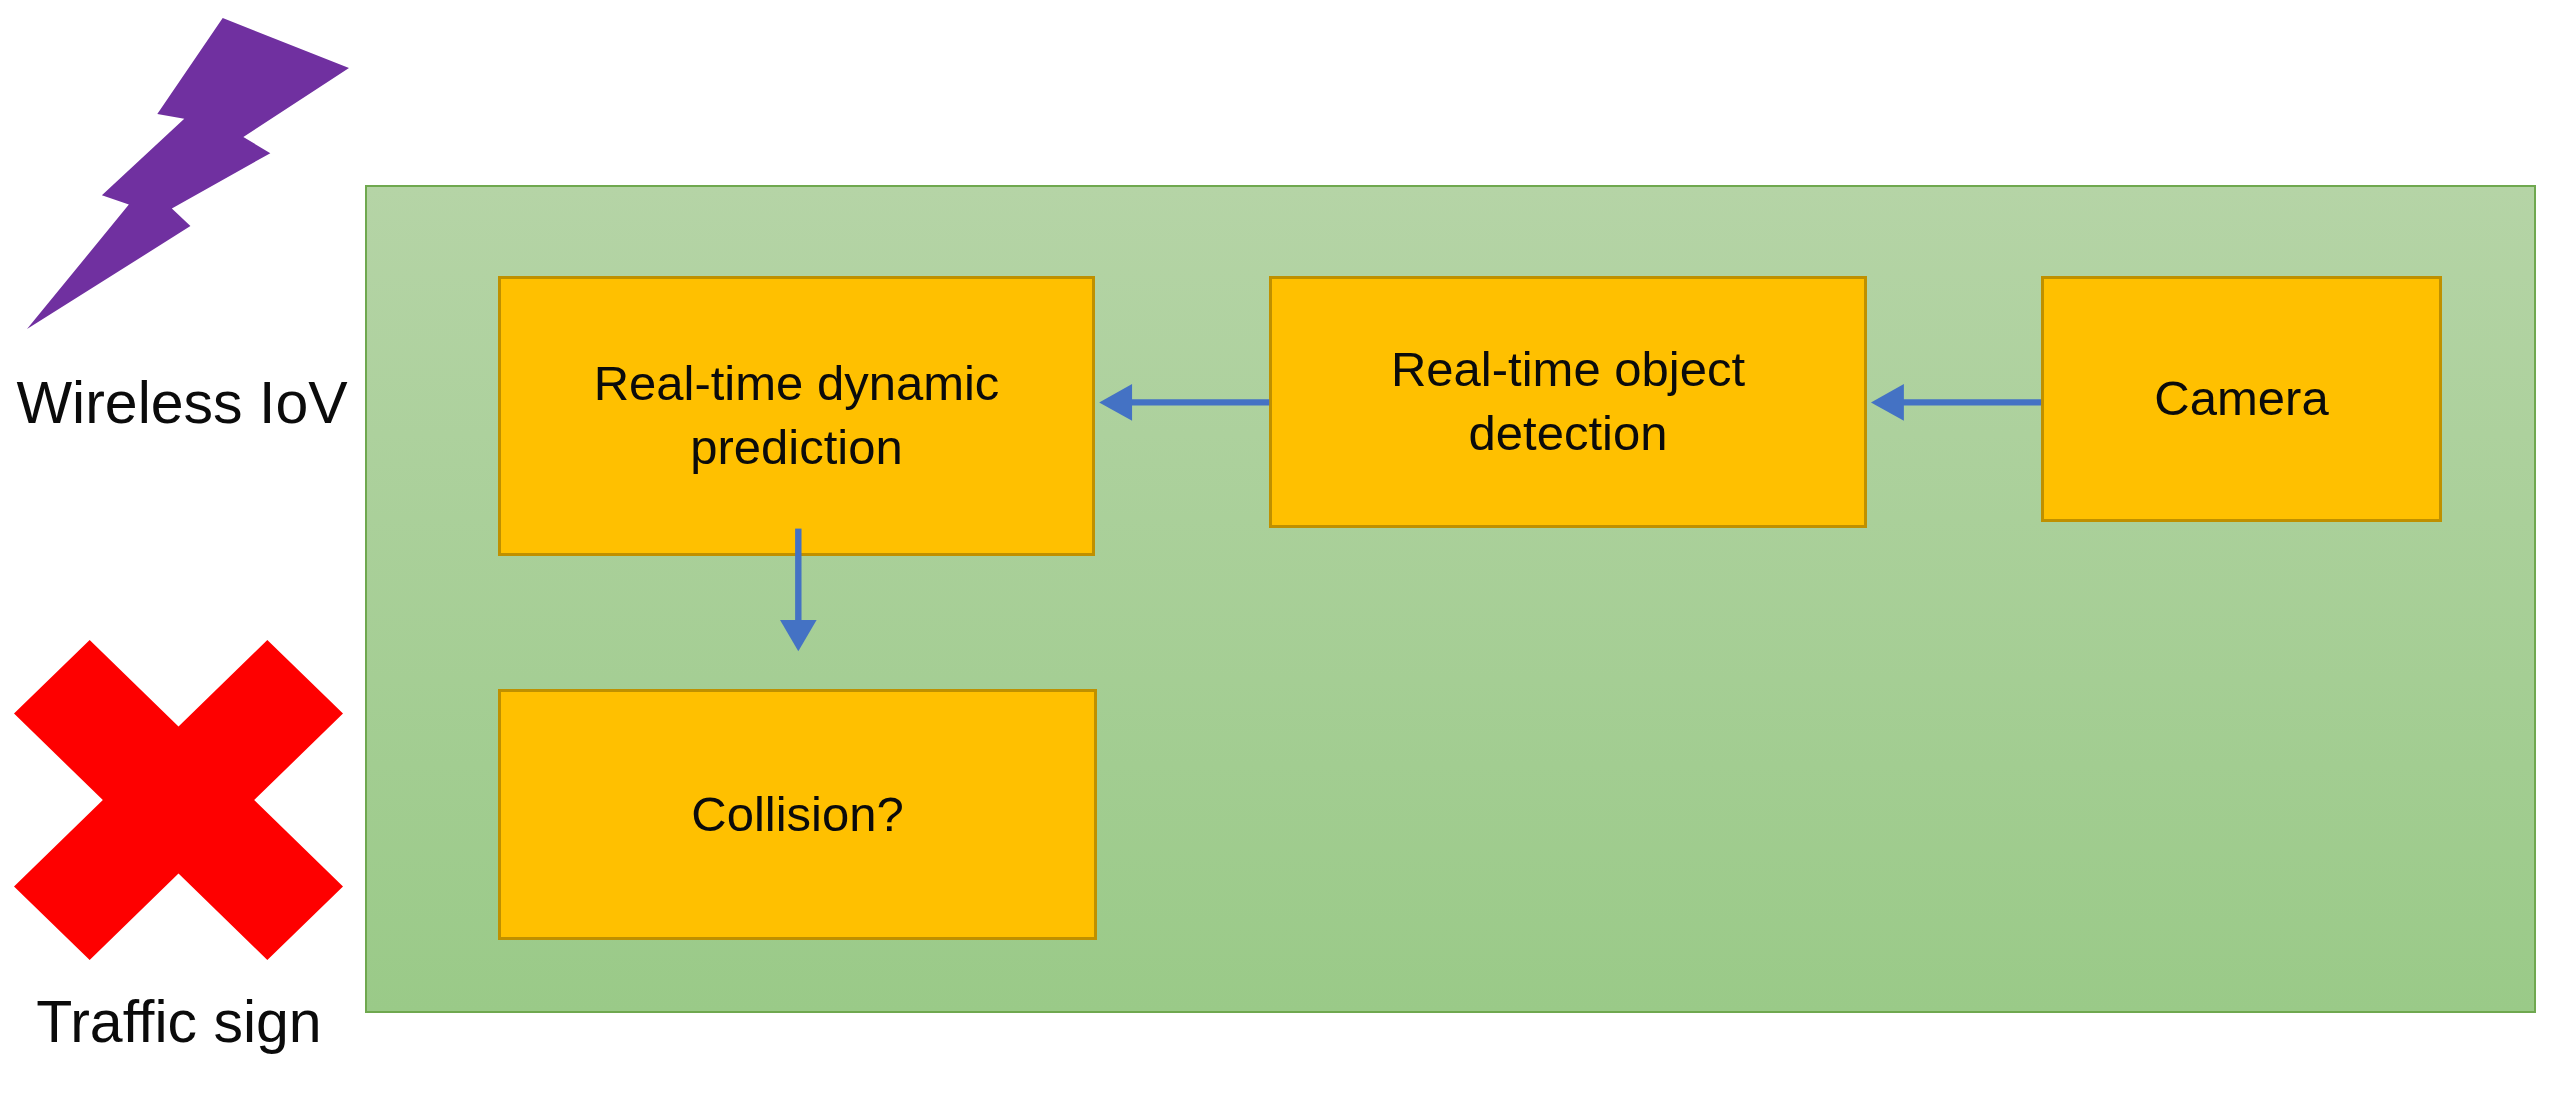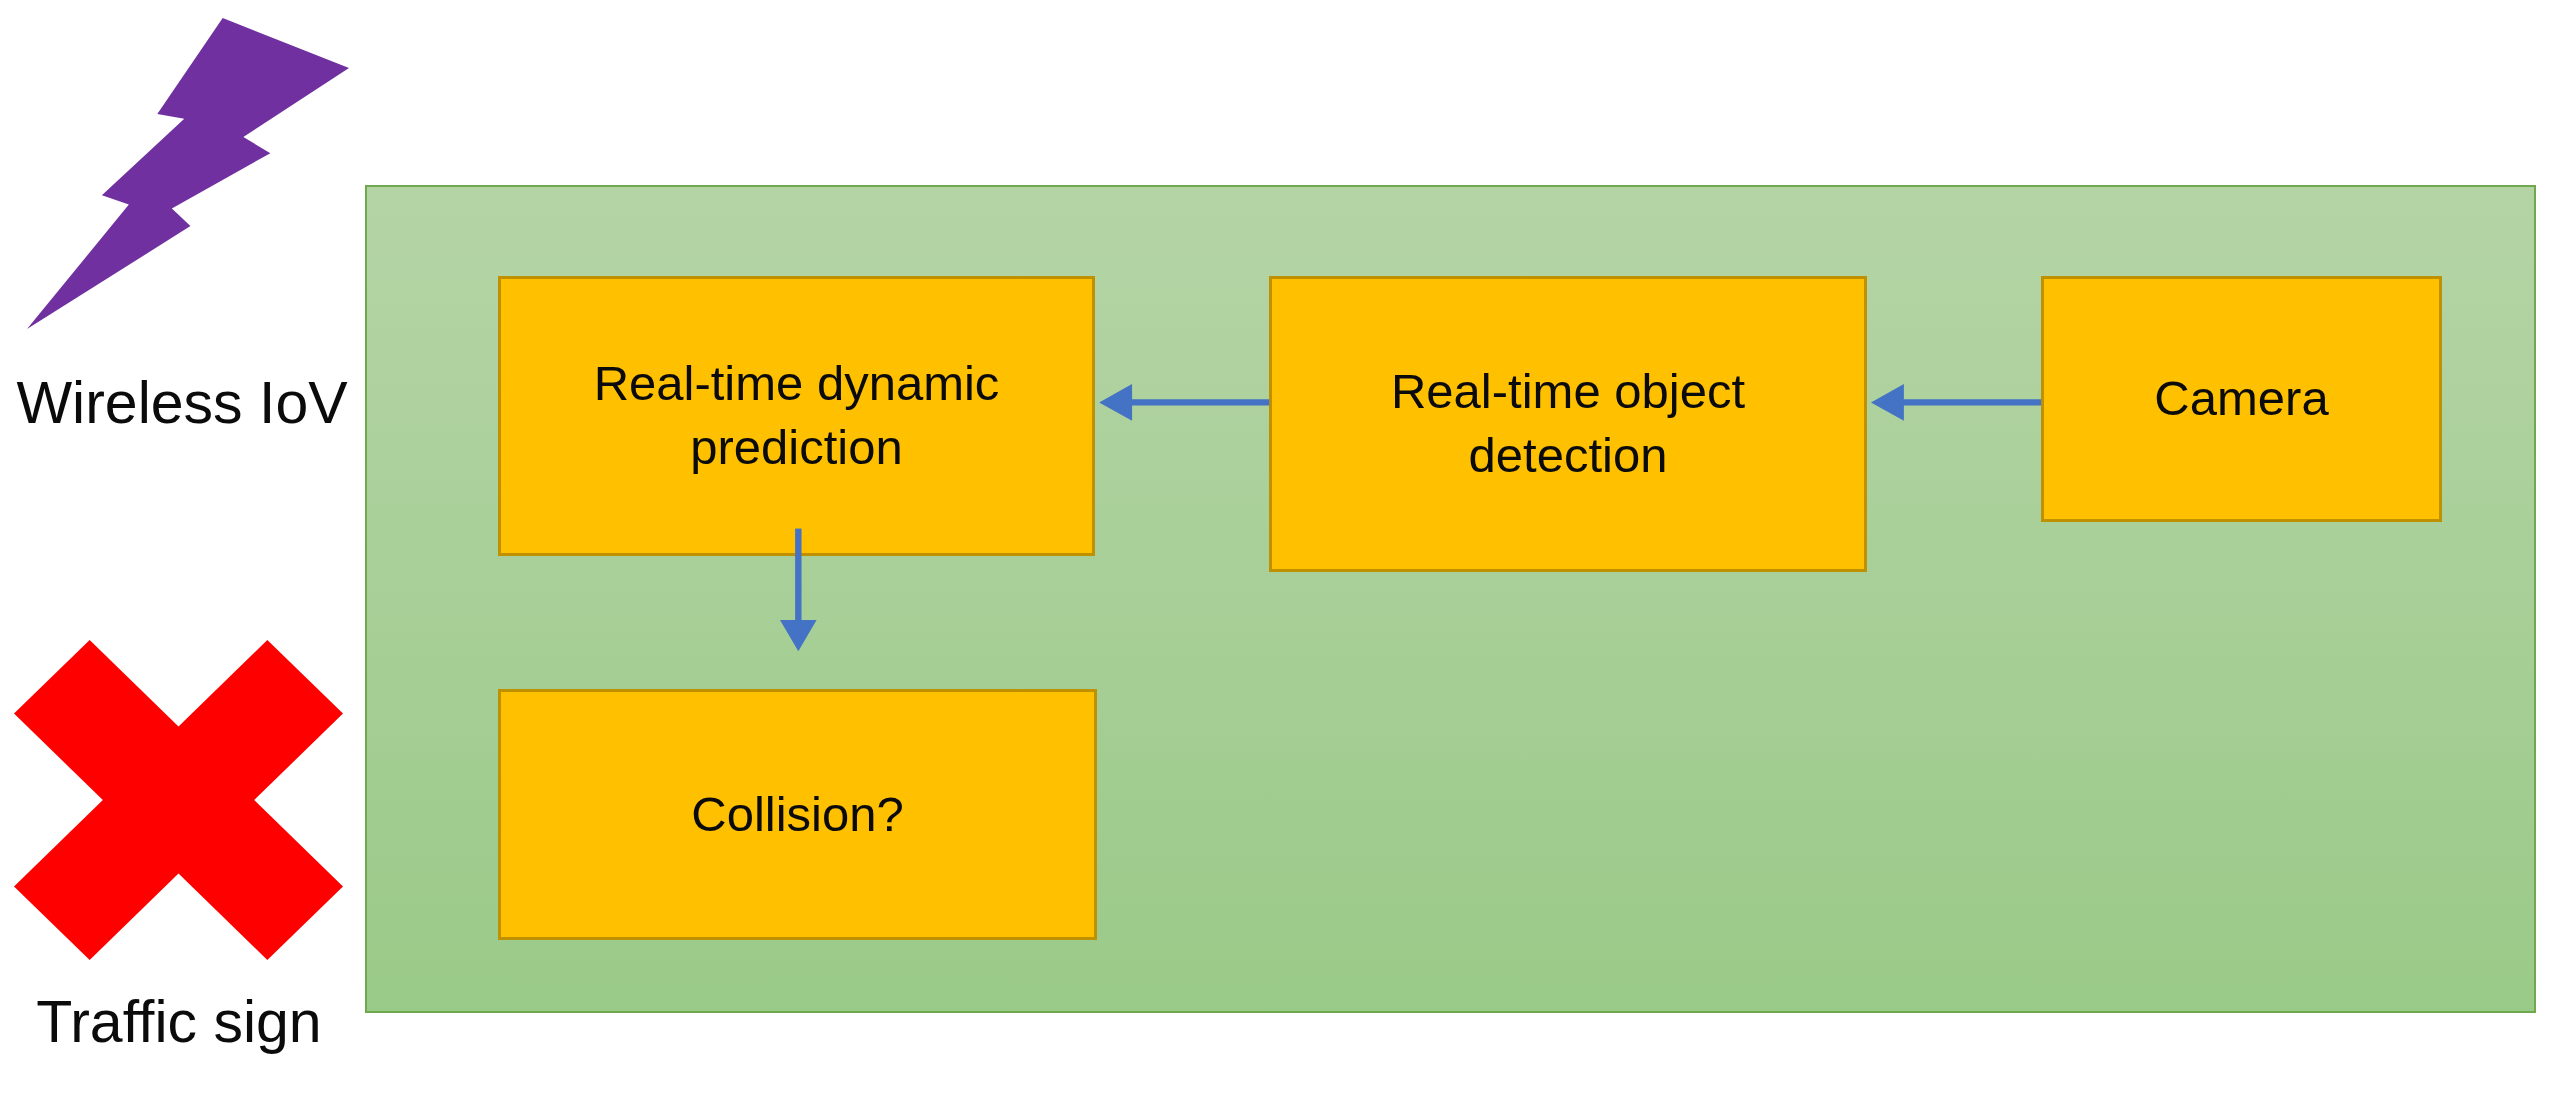--- a/index.html
+++ b/index.html
@@ -27,21 +27,21 @@
     display: flex;
     align-items: center;
     justify-content: center;
     text-align: center;
     color: var(--text-black, #0b0b0b);
     font-size: 49px;
     line-height: 1.3;
     padding: 0 12.8px;
   }
   .node-prediction { left: 498px;  top: 276px; width: 597px; height: 280px; }
-  .node-detection  { left: 1269px; top: 276px; width: 598px; height: 296px; }
+  .node-detection  { left: 1269px; top: 276px; width: 598px; height: 252px; }
   .node-camera     { left: 2041px; top: 276px; width: 401px; height: 246px; }
   .node-collision  { left: 498px;  top: 654px; width: 599px; height: 251px; margin-top: 35px; }
 
   .infra-title {
     position: absolute;
     left: 1816px; top: 709px;
     transform: translate(-50%, -50%);
     font-size: 169px;
     letter-spacing: -0.9px;
     color: var(--text-black, #0b0b0b);

